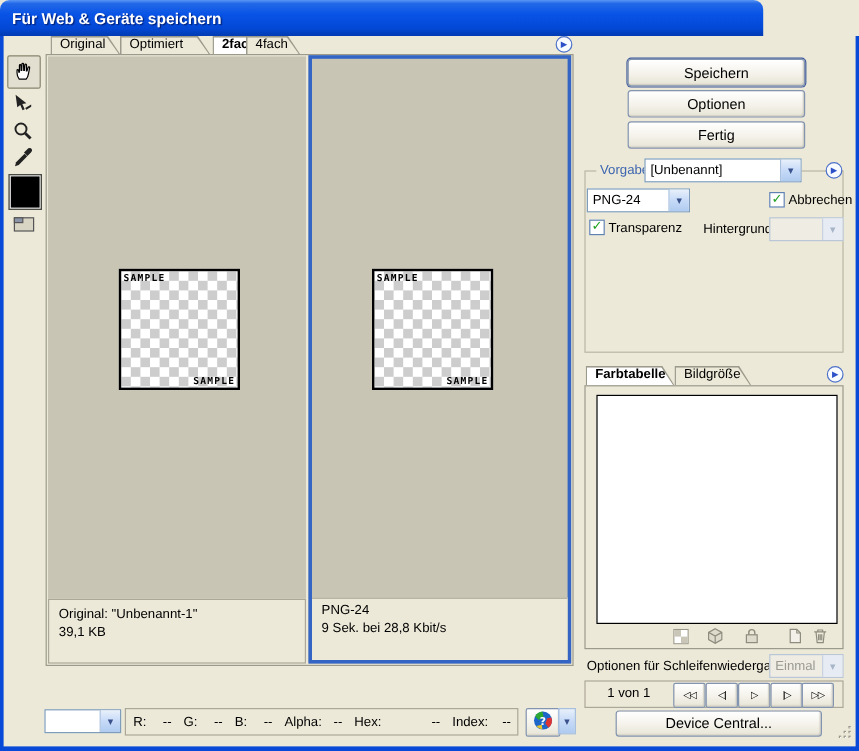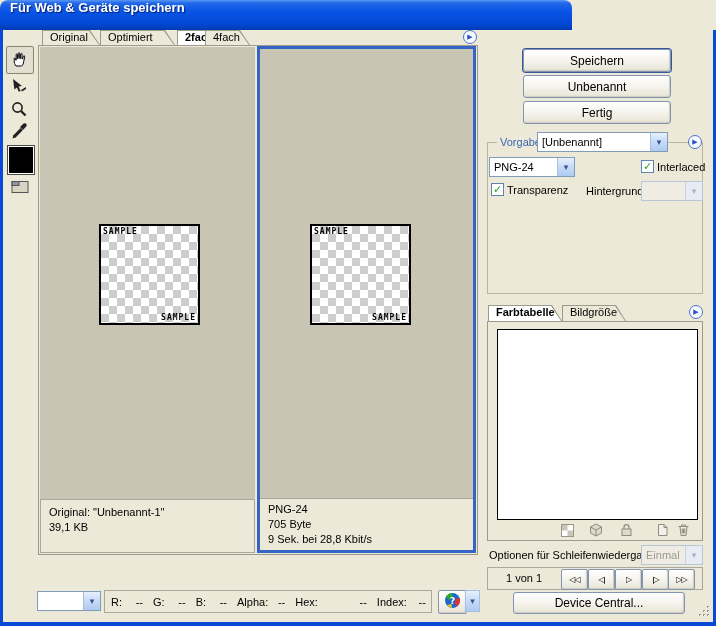--- a/index.html
+++ b/index.html
@@ -1,21 +1,21 @@
 <!DOCTYPE html>
 <html><head>
 <meta charset="utf-8">
 <style>
   html,body{margin:0;padding:0;background:#555;}
   #win{position:relative;width:716px;height:626px;background:#ECE9D8;overflow:hidden;
        font-family:"Liberation Sans","DejaVu Sans",sans-serif;font-size:11px;color:#000;}
   
-  .titlebar{position:absolute;left:0;top:0;width:572px;height:30px;
+  .titlebar{position:absolute;left:0;top:0;width:636px;height:30px;
     background:linear-gradient(180deg,#5A97F5 0%,#2268E8 10%,#0853E6 40%,#0348D6 78%,#013BB2 100%);
-    border-radius:8px 8px 0 0;display:flex;}
+    border-radius:8px 8px 0 0;display:flex;align-items:center;}
   .titlebar .ttl{color:#fff;font-size:13px;font-weight:bold;padding-left:10px;
     text-shadow:1px 1px 1px rgba(0,20,90,.8);}
   .edge{position:absolute;background:#0849D8;}
   .edge.l{left:0;top:30px;bottom:0;width:3px;}
   .edge.r{right:0;top:30px;bottom:0;width:3px;}
   .edge.b{left:0;bottom:0;width:716px;height:4px;}
   
   .toolbtn{position:absolute;display:flex;align-items:center;justify-content:center;}
   .toolbtn.sel{background:#E3DFD0;border:1px solid #88866E;border-radius:2px;}
   .swatch{position:absolute;background:#000;border:1px solid #fff;outline:1px solid #4a4a44;}
@@ -165,34 +165,33 @@
     <div>39,1 KB</div>
   </div>
   <div class="checker-img" style="left:99px;top:224px;">
     <span class="s tl">SAMPLE</span>
     <span class="s br">SAMPLE</span>
   </div>
 
   <div class="sel-pane" style="left:257px;top:46px;width:219px;height:507px;">
     <div class="info2">
       <div>PNG-24</div>
-      <div>705 Byte</div>
       <div>9 Sek. bei 28,8 Kbit/s</div>
     </div>
   </div>
   <div class="checker-img" style="left:310px;top:224px;">
     <span class="s tl">SAMPLE</span>
     <span class="s br">SAMPLE</span>
   </div>
 
   <div class="xp-btn def" style="left:523px;top:49px;width:146px;height:21px;">
       <span>Speichern</span>
     </div>
   <div class="xp-btn" style="left:523px;top:75px;width:146px;height:21px;">
-      <span>Unbenannt</span>
+      <span>Optionen</span>
     </div>
   <div class="xp-btn" style="left:523px;top:101px;width:146px;height:21px;">
       <span>Fertig</span>
     </div>
 
   <div class="groupbox" style="left:487px;top:142px;width:216px;height:152px;"></div>
   <span class="lbl blue" style="left:497px;top:136px;">Vorgabe:</span>
   <div class="combo" style="left:537px;top:132px;width:131px;height:20px;">
     <span class="field">[Unbenannt]</span>
     <span class="arrow">▾</span>
@@ -201,21 +200,21 @@
       <span>▶</span>
     </div>
 
   <div class="combo" style="left:489px;top:157px;width:86px;height:20px;">
     <span class="field">PNG-24</span>
     <span class="arrow">▾</span>
   </div>
   <div class="cb" style="left:641px;top:160px;">
       <span class="chk">✓</span>
     </div>
-  <span class="lbl" style="left:657px;top:161px;">Interlaced</span>
+  <span class="lbl" style="left:657px;top:161px;">Abbrechen</span>
   <div class="cb" style="left:491px;top:183px;">
       <span class="chk">✓</span>
     </div>
   <span class="lbl" style="left:507px;top:184px;">Transparenz</span>
   <span class="lbl" style="left:586px;top:185px;">Hintergrund:</span>
   <div class="combo disabled" style="left:641px;top:181px;width:62px;height:20px;">
     <span class="field"></span>
     <span class="arrow">▾</span>
   </div>
 

